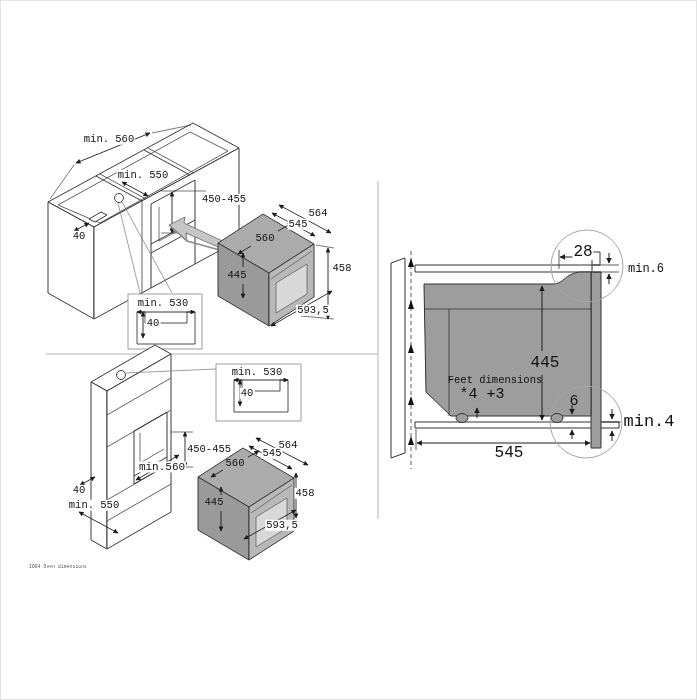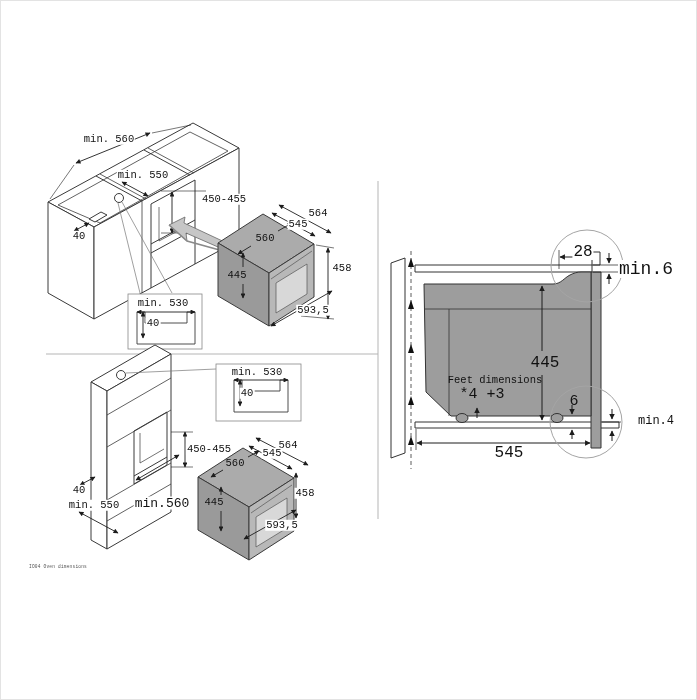--- a/index.html
+++ b/index.html
@@ -197,34 +197,34 @@
       <span class="lbl bgw" style="left: 152px; top: 322px; font-size: 10.5px;">40</span>
       <span class="lbl bgw" style="left: 317px; top: 212px; font-size: 10.5px;">564</span>
       <span class="lbl bgw" style="left: 297px; top: 223px; font-size: 10.5px;">545</span>
       <span class="lbl" style="left: 264px; top: 237px; font-size: 10.5px;">560</span>
       <span class="lbl" style="left: 236px; top: 274px; font-size: 10.5px;">445</span>
       <span class="lbl bgw" style="left: 341px; top: 267px; font-size: 10.5px;">458</span>
       <span class="lbl bgw" style="left: 312px; top: 309px; font-size: 10.5px;">593,5</span>
       <span class="lbl bgw" style="left: 256px; top: 371px; font-size: 10.5px;">min. 530</span>
       <span class="lbl bgw" style="left: 246px; top: 392px; font-size: 10.5px;">40</span>
       <span class="lbl bgw" style="left: 208px; top: 448px; font-size: 10.5px;">450-455</span>
-      <span class="lbl bgw" style="left: 161px; top: 466px; font-size: 13px; margin-top: 36px;">min.560</span>
+      <span class="lbl bgw" style="left: 161px; top: 466px; font-size: 11px;">min.560</span>
       <span class="lbl bgw" style="left: 78px; top: 489px; font-size: 10.5px;">40</span>
       <span class="lbl bgw" style="left: 93px; top: 504px; font-size: 10.5px;">min. 550</span>
       <span class="lbl bgw" style="left: 287px; top: 444px; font-size: 10.5px;">564</span>
       <span class="lbl bgw" style="left: 271px; top: 452px; font-size: 10.5px;">545</span>
       <span class="lbl" style="left: 234px; top: 462px; font-size: 10.5px;">560</span>
       <span class="lbl" style="left: 213px; top: 501px; font-size: 10.5px;">445</span>
       <span class="lbl bgw" style="left: 304px; top: 492px; font-size: 10.5px;">458</span>
       <span class="lbl bgw" style="left: 281px; top: 524px; font-size: 10.5px;">593,5</span>
       <span class="lbl bgw" style="left: 582px; top: 228px; font-size: 16px; margin-top: 23px;">28</span>
-      <span class="lbl bgw" style="left: 645px; top: 268px; font-size: 18px;">min.6</span>
+      <span class="lbl bgw" style="left: 645px; top: 268px; font-size: 12px;">min.6</span>
       <span class="lbl" style="left: 544px; top: 362px; font-size: 16px;">445</span>
       <span class="lbl" style="left: 494px; top: 379px; font-size: 10.5px;">Feet dimensions</span>
       <span class="lbl" style="left: 481px; top: 393px; font-size: 15px;">*4 +3</span>
       <span class="lbl" style="left: 573px; top: 400px; font-size: 15px;">6</span>
-      <span class="lbl bgw" style="left: 648px; top: 420px; font-size: 12px; margin-left: 7px;">min.4</span>
+      <span class="lbl bgw" style="left: 648px; top: 420px; font-size: 17px;">min.4</span>
       <span class="lbl bgw" style="left: 508px; top: 452px; font-size: 16px;">545</span>
     </div>
 
 <div class="doc-code">IO04 Oven dimensions</div>
 
 </div>
 
 </body></html>

